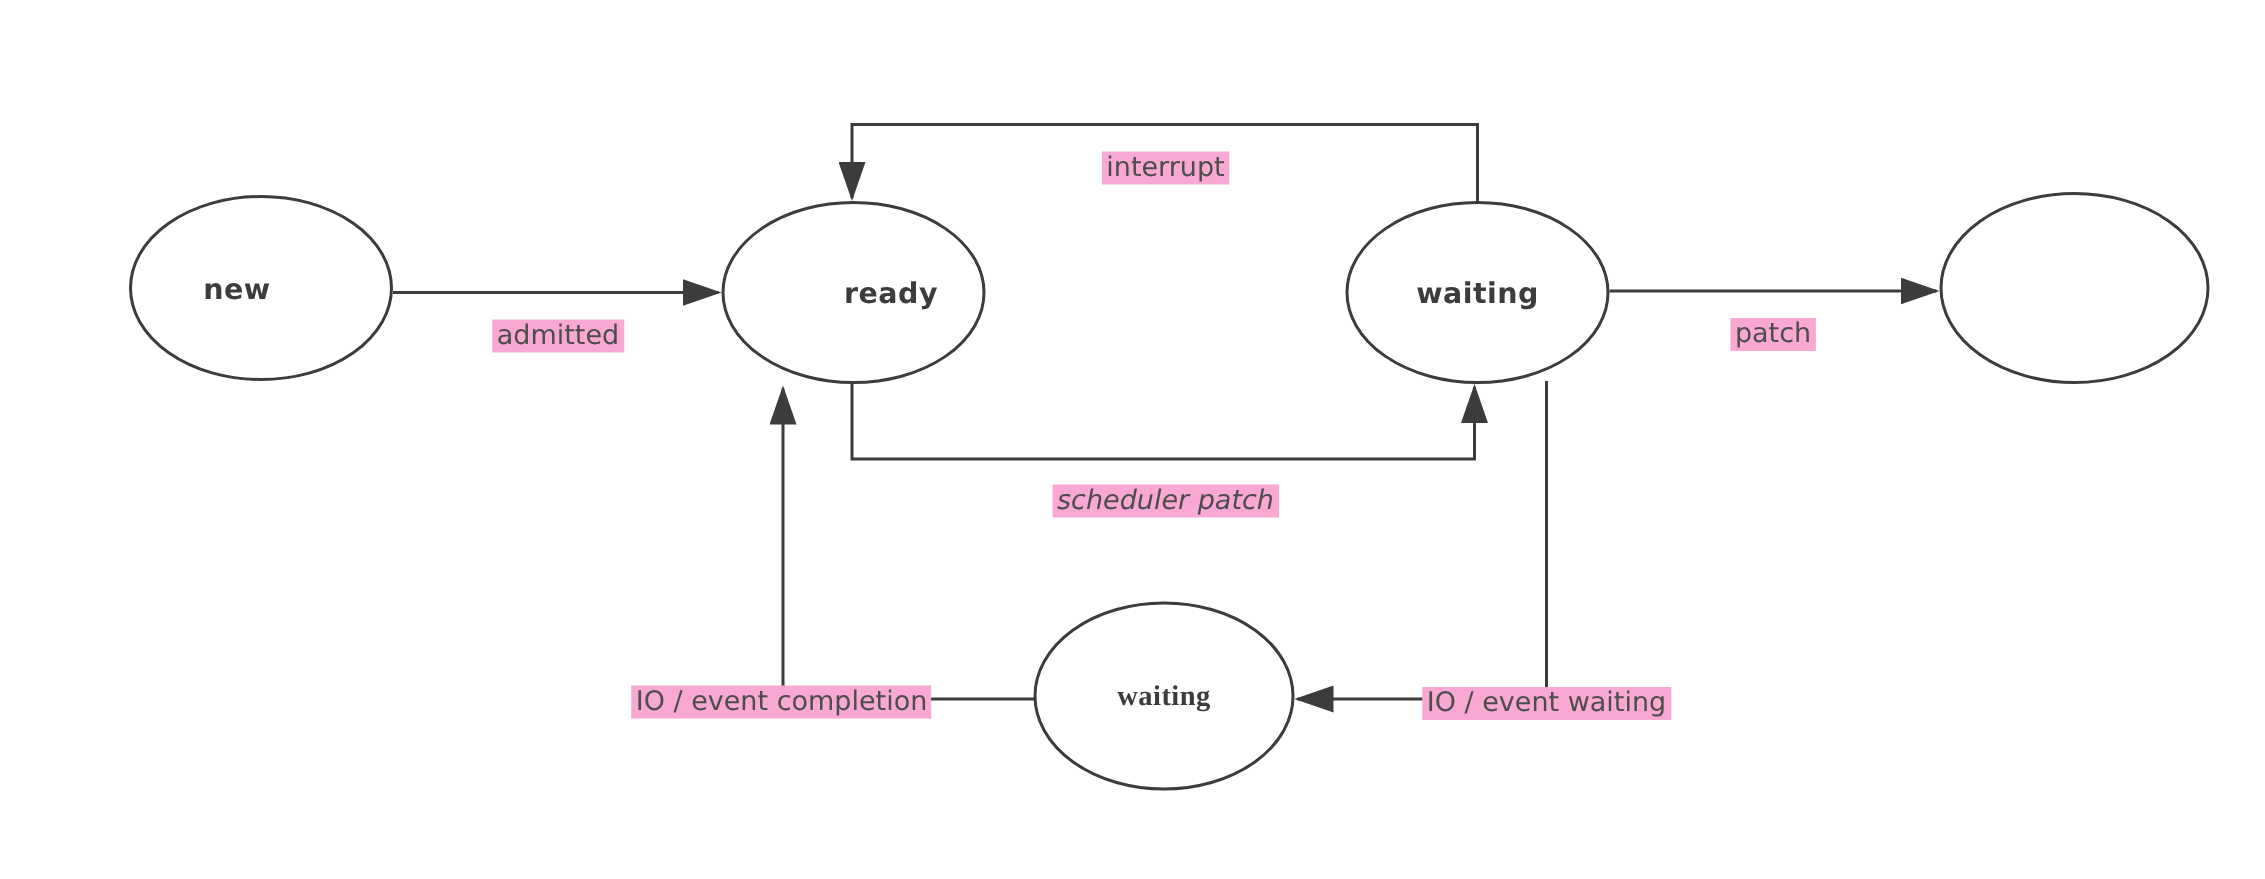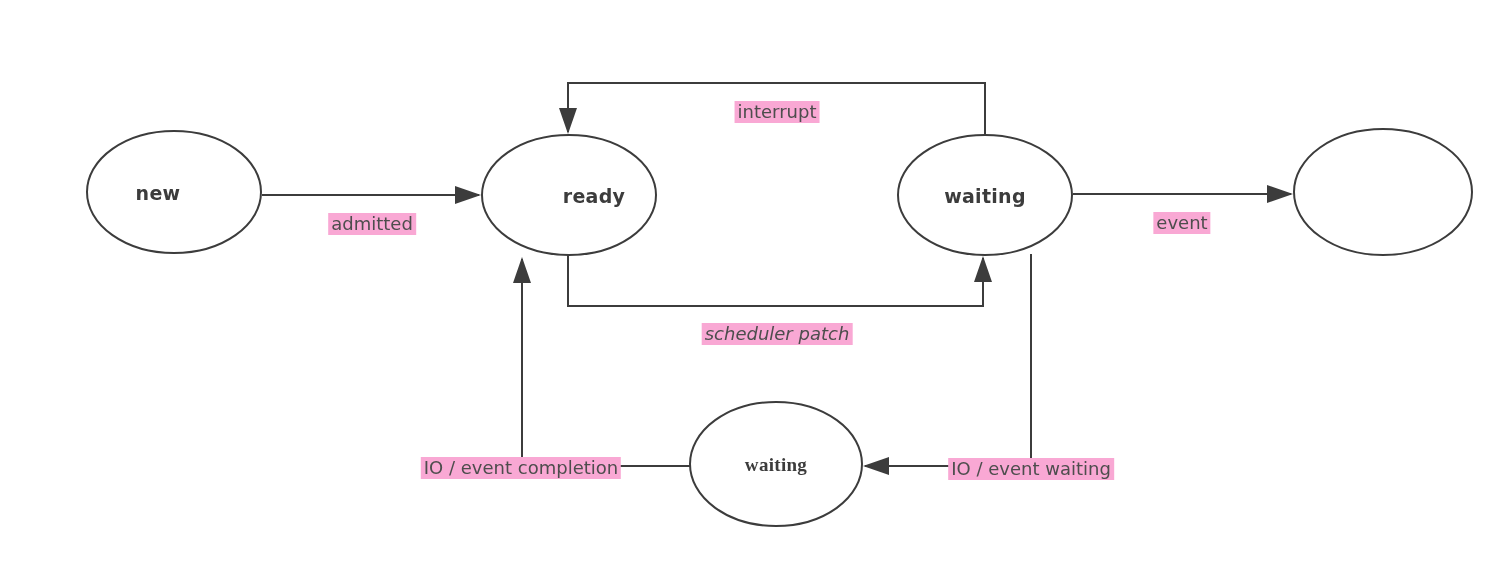--- a/index.html
+++ b/index.html
@@ -79,17 +79,17 @@
   </svg>
 
   <div class="lbl node-lbl" style="left:158px; top:193px;">new</div>
   <div class="lbl node-lbl" style="left:594px; top:196px;">ready</div>
   <div class="lbl node-lbl" style="left:985px; top:196px;">waiting</div>
   <div class="lbl node-lbl" style="left:776px; top:465px;font-family:Liberation Serif, serif;">waiting</div>
 
   <div class="lbl edge-lbl" style="left:372px; top:196px;">admitted</div>
   <div class="lbl edge-lbl" style="left:777px; top:84px;">interrupt</div>
   <div class="lbl edge-lbl" style="left:777px; top:306px;font-style:italic;">scheduler patch</div>
-  <div class="lbl edge-lbl" style="left:1182px; top:195px;">event</div>
+  <div class="lbl edge-lbl" style="left:1182px; top:195px;">patch</div>
   <div class="lbl edge-lbl" style="left:1031px; top:441px;">IO / event waiting</div>
   <div class="lbl edge-lbl" style="left:521px; top:440px;">IO / event completion</div>
 
 </div>
 
 </body></html>

